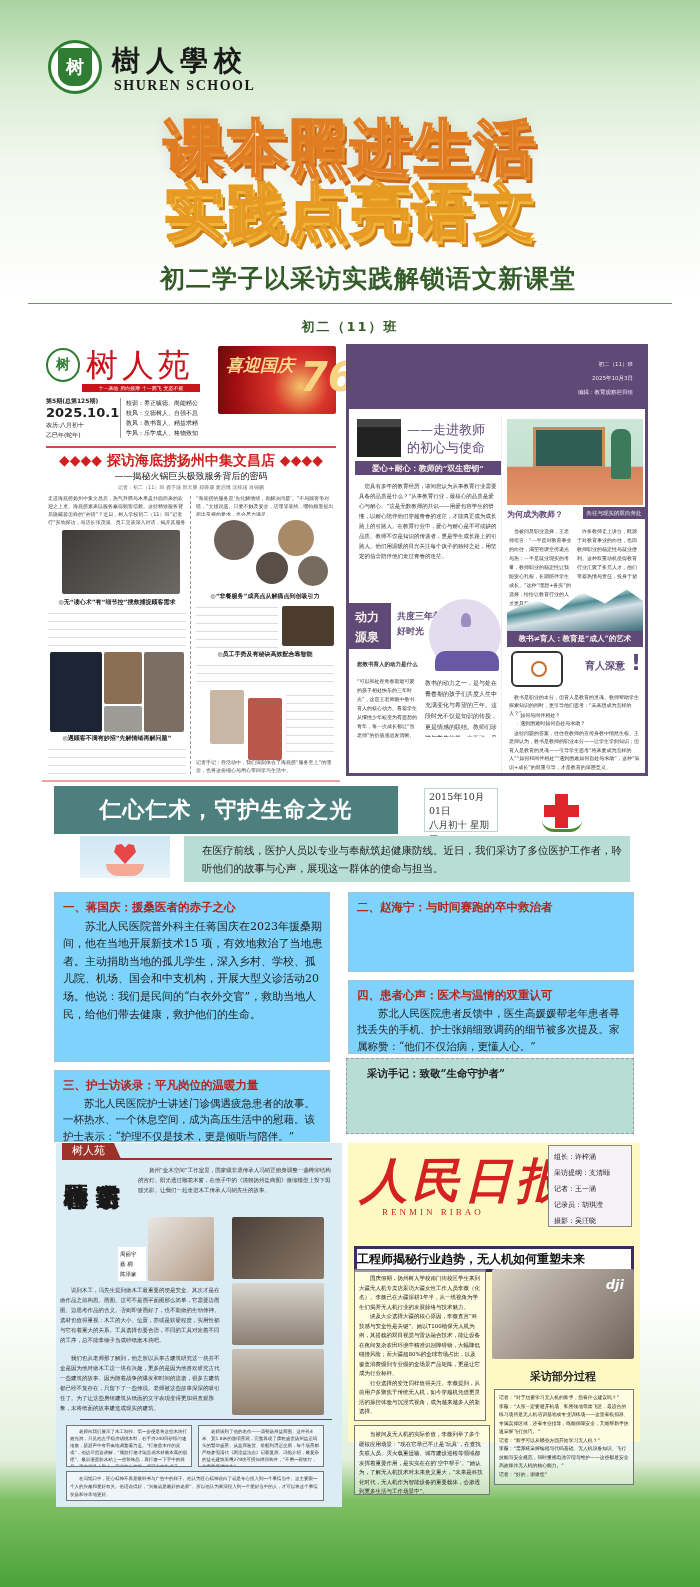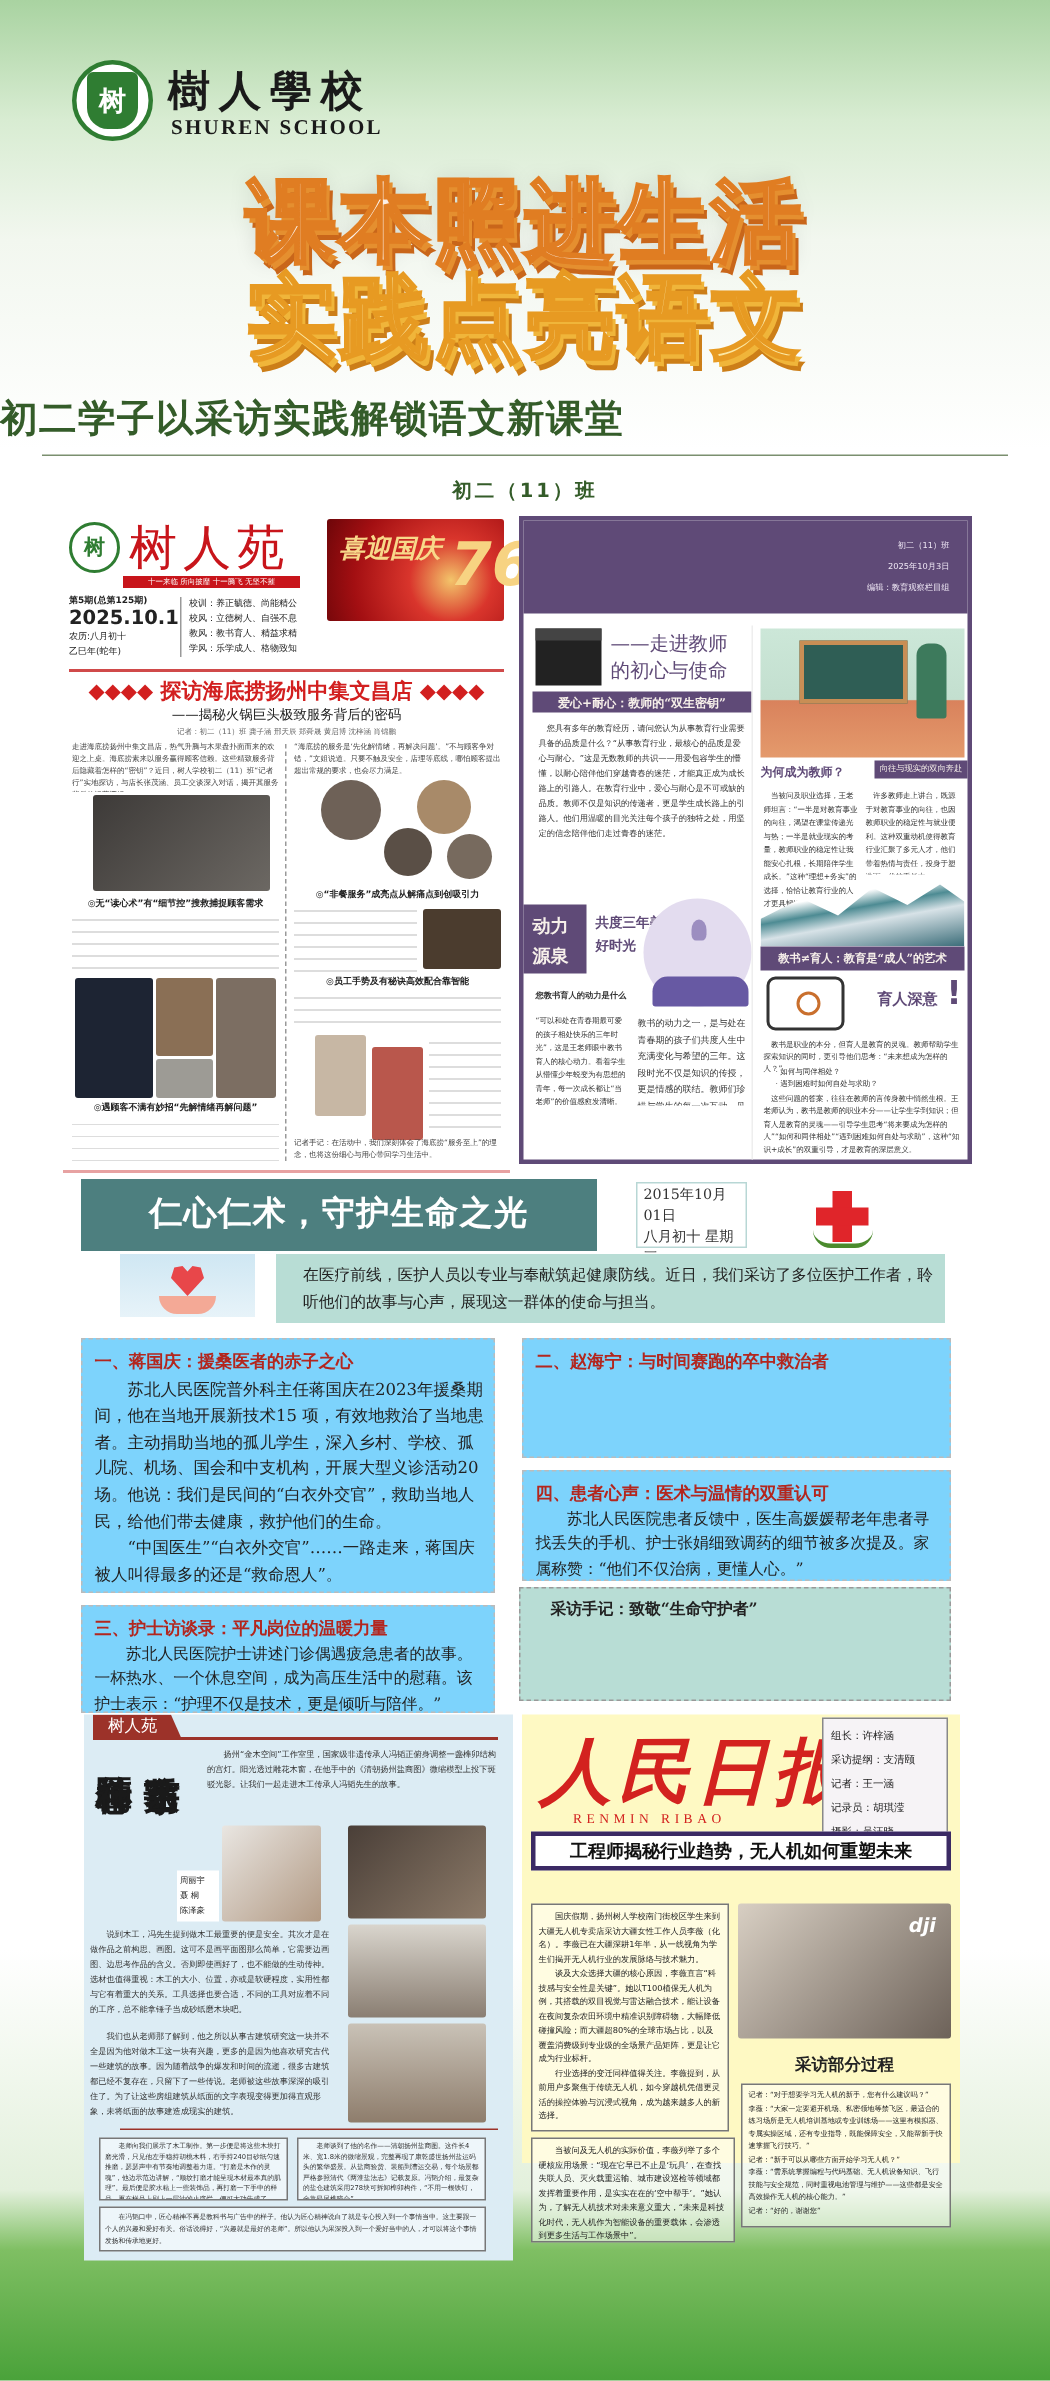--- a/index.html
+++ b/index.html
@@ -6,21 +6,21 @@
 body{width:700px;height:1587px;overflow:hidden;font-family:"DejaVu Sans",sans-serif;background:linear-gradient(180deg,#a9d3a1 0px,#d8ecd2 80px,#f2f7ef 160px,#ffffff 300px,#ffffff 1300px,#e3f0dc 1460px,#7fbf63 1500px,#4aa23a 1587px);position:relative;color:#222}
 .abs{position:absolute}
 
 .logo{left:48px;top:40px;width:54px;height:54px;border-radius:50%;border:3px solid #2f7d32;background:#fff;display:flex;align-items:center;justify-content:center}
 .logo-inner{width:34px;height:38px;background:#2f7d32;border-radius:4px 4px 14px 14px;color:#fff;font-size:18px;font-weight:bold;display:flex;align-items:center;justify-content:center;font-family:"DejaVu Serif",serif}
 .school-cn{left:112px;top:42px;font-family:"DejaVu Serif",serif;font-size:28px;font-weight:bold;letter-spacing:6px;color:#1a1a1a}
 .school-en{left:114px;top:78px;font-family:"Liberation Serif",serif;font-size:14px;font-weight:bold;letter-spacing:1.5px;color:#1a1a1a}
 .big-title{left:150px;width:400px;text-align:center;font-family:"DejaVu Sans",sans-serif;font-weight:bold;font-size:60px;letter-spacing:2px}
 .t1{top:108px;color:#fbefe6;-webkit-text-stroke:2px #e07d22;text-shadow:3px 4px 0 #e58f2f,5px 7px 0 #c9661a,0 0 14px rgba(0,0,0,.15)}
 .t2{top:172px;color:#fbe7a3;-webkit-text-stroke:2px #e79a22;text-shadow:3px 4px 0 #f0b53a,5px 7px 0 #cc7e18}
-.subtitle{left:0;width:576px;top:262px;text-align:left;font-size:25px;font-weight:bold;color:#345c29;letter-spacing:1px}
+.subtitle{left:0;width:576px;top:262px;text-align:right;font-size:25px;font-weight:bold;color:#345c29;letter-spacing:1px}
 .hr{left:28px;width:644px;top:303px;height:1px;background:#7b8f6f}
 .class-label{left:0;width:700px;top:318px;text-align:center;font-size:13px;font-weight:bold;color:#345c29;letter-spacing:2px}
 
 .np-left{left:42px;top:344px;width:298px;height:435px;background:#fff}
 .shuyuan-logo{left:4px;top:4px;width:34px;height:34px;border-radius:50%;border:2px solid #2f7d32;background:#fff;display:flex;align-items:center;justify-content:center;font-size:14px;color:#2f7d32;font-weight:bold}
 .shuyuan-title{left:44px;top:0;font-family:"DejaVu Serif",serif;font-size:32px;color:#c8151b;letter-spacing:4px}
 .motto-bar{left:40px;top:40px;width:118px;height:8px;background:#c8151b;color:#fff;font-size:5px;text-align:center;line-height:8px;white-space:nowrap;overflow:hidden}
 .issue-box{left:4px;top:52px;width:70px;font-size:6px;color:#222;line-height:10px}
 .issue-date{font-size:13px;font-weight:bold;line-height:14px}
 .issue-sep{left:78px;top:54px;width:1px;height:40px;background:#999}
@@ -58,21 +58,21 @@
 .craft-tab{left:6px;top:0;height:16px;padding:0 16px 0 10px;background:#9c3229;color:#fff;font-family:"DejaVu Serif",serif;font-size:11px;line-height:16px;clip-path:polygon(0 0,88% 0,100% 100%,0 100%)}
 .craft-rule{left:6px;top:15px;width:270px;height:2px;background:#9c3229}
 .vert{font-family:"DejaVu Serif",serif;font-weight:bold;font-size:24px;line-height:28px;writing-mode:vertical-rl;color:#1a1a1a}
 .small-txt{font-size:5.5px;line-height:10px;color:#333}
 .box-outline{border:1px solid #777;background:rgba(255,255,255,.5)}
 
 .renmin{left:348px;top:1143px;width:292px;height:299px;background:#fef9c3}
 .renmin-logo{left:12px;top:6px;font-family:"DejaVu Serif",serif;font-size:48px;font-style:italic;color:#d3221f;letter-spacing:4px;font-weight:bold}
 .renmin-en{left:34px;top:64px;font-family:"Liberation Serif",serif;font-size:9px;color:#d3221f;letter-spacing:3px}
 .staff-box{left:200px;top:2px;width:84px;height:82px;border:1px solid #888;background:#f6f3f6;padding:3px 5px;font-size:7px;line-height:16px;color:#222}
-.headline-box{left:6px;top:78px;width:280px;height:26px;border:3px solid #3b2a64;background:#fff;text-align:center;font-size:12px;font-weight:bold;line-height:20px;color:#111}
+.headline-box{left:6px;top:103px;width:280px;height:26px;border:3px solid #3b2a64;background:#fff;text-align:left;font-size:12px;font-weight:bold;line-height:20px;color:#111}
 .rm-txt{font-size:5.5px;line-height:9.5px;color:#222}
 </style>
 </head>
 <body>
 
 <div class="abs logo">
     <div class="logo-inner">树</div>
   </div>
 <div class="abs school-cn">樹人學校</div>
 <div class="abs school-en">SHUREN SCHOOL</div>
@@ -196,21 +196,20 @@
 </div>
 <div class="abs heart-img">
   <div class="abs" style="left:34px;top:8px;width:22px;height:20px;background:#e8474a;clip-path:polygon(50% 100%,0 40%,10% 5%,35% 0,50% 18%,65% 0,90% 5%,100% 40%)"></div>
   <div class="abs" style="left:26px;top:28px;width:38px;height:12px;background:#f4a996;border-radius:0 0 16px 16px"></div>
 </div>
 <div class="abs med-intro">在医疗前线，医护人员以专业与奉献筑起健康防线。近日，我们采访了多位医护工作者，聆听他们的故事与心声，展现这一群体的使命与担当。</div>
 
 <div class="abs card" style="left:54px;top:892px;width:276px;height:170px">
   <h4>一、蒋国庆：援桑医者的赤子之心</h4>
   <p>苏北人民医院普外科主任蒋国庆在2023年援桑期间，他在当地开展新技术15 项，有效地救治了当地患者。主动捐助当地的孤儿学生，深入乡村、学校、孤儿院、机场、国会和中支机构，开展大型义诊活动20场。他说：我们是民间的“白衣外交官”，救助当地人民，给他们带去健康，救护他们的生命。</p>
-  <p>“中国医生”“白衣外交官”……一路走来，蒋国庆被人叫得最多的还是“救命恩人”。</p>
 </div>
 <div class="abs card" style="left:54px;top:1070px;width:276px;height:72px;font-size:10.5px;line-height:16.5px">
   <h4>三、护士访谈录：平凡岗位的温暖力量</h4>
   <p>苏北人民医院护士讲述门诊偶遇疲急患者的故事。一杯热水、一个休息空间，成为高压生活中的慰藉。该护士表示：“护理不仅是技术，更是倾听与陪伴。”</p>
 </div>
 <div class="abs card" style="left:348px;top:892px;width:286px;height:80px;font-size:10.5px;line-height:16.5px">
   <h4>二、赵海宁：与时间赛跑的卒中救治者</h4>
 </div>
 <div class="abs card" style="left:348px;top:980px;width:286px;height:74px;font-size:10.5px;line-height:16.5px">
   <h4>四、患者心声：医术与温情的双重认可</h4>

